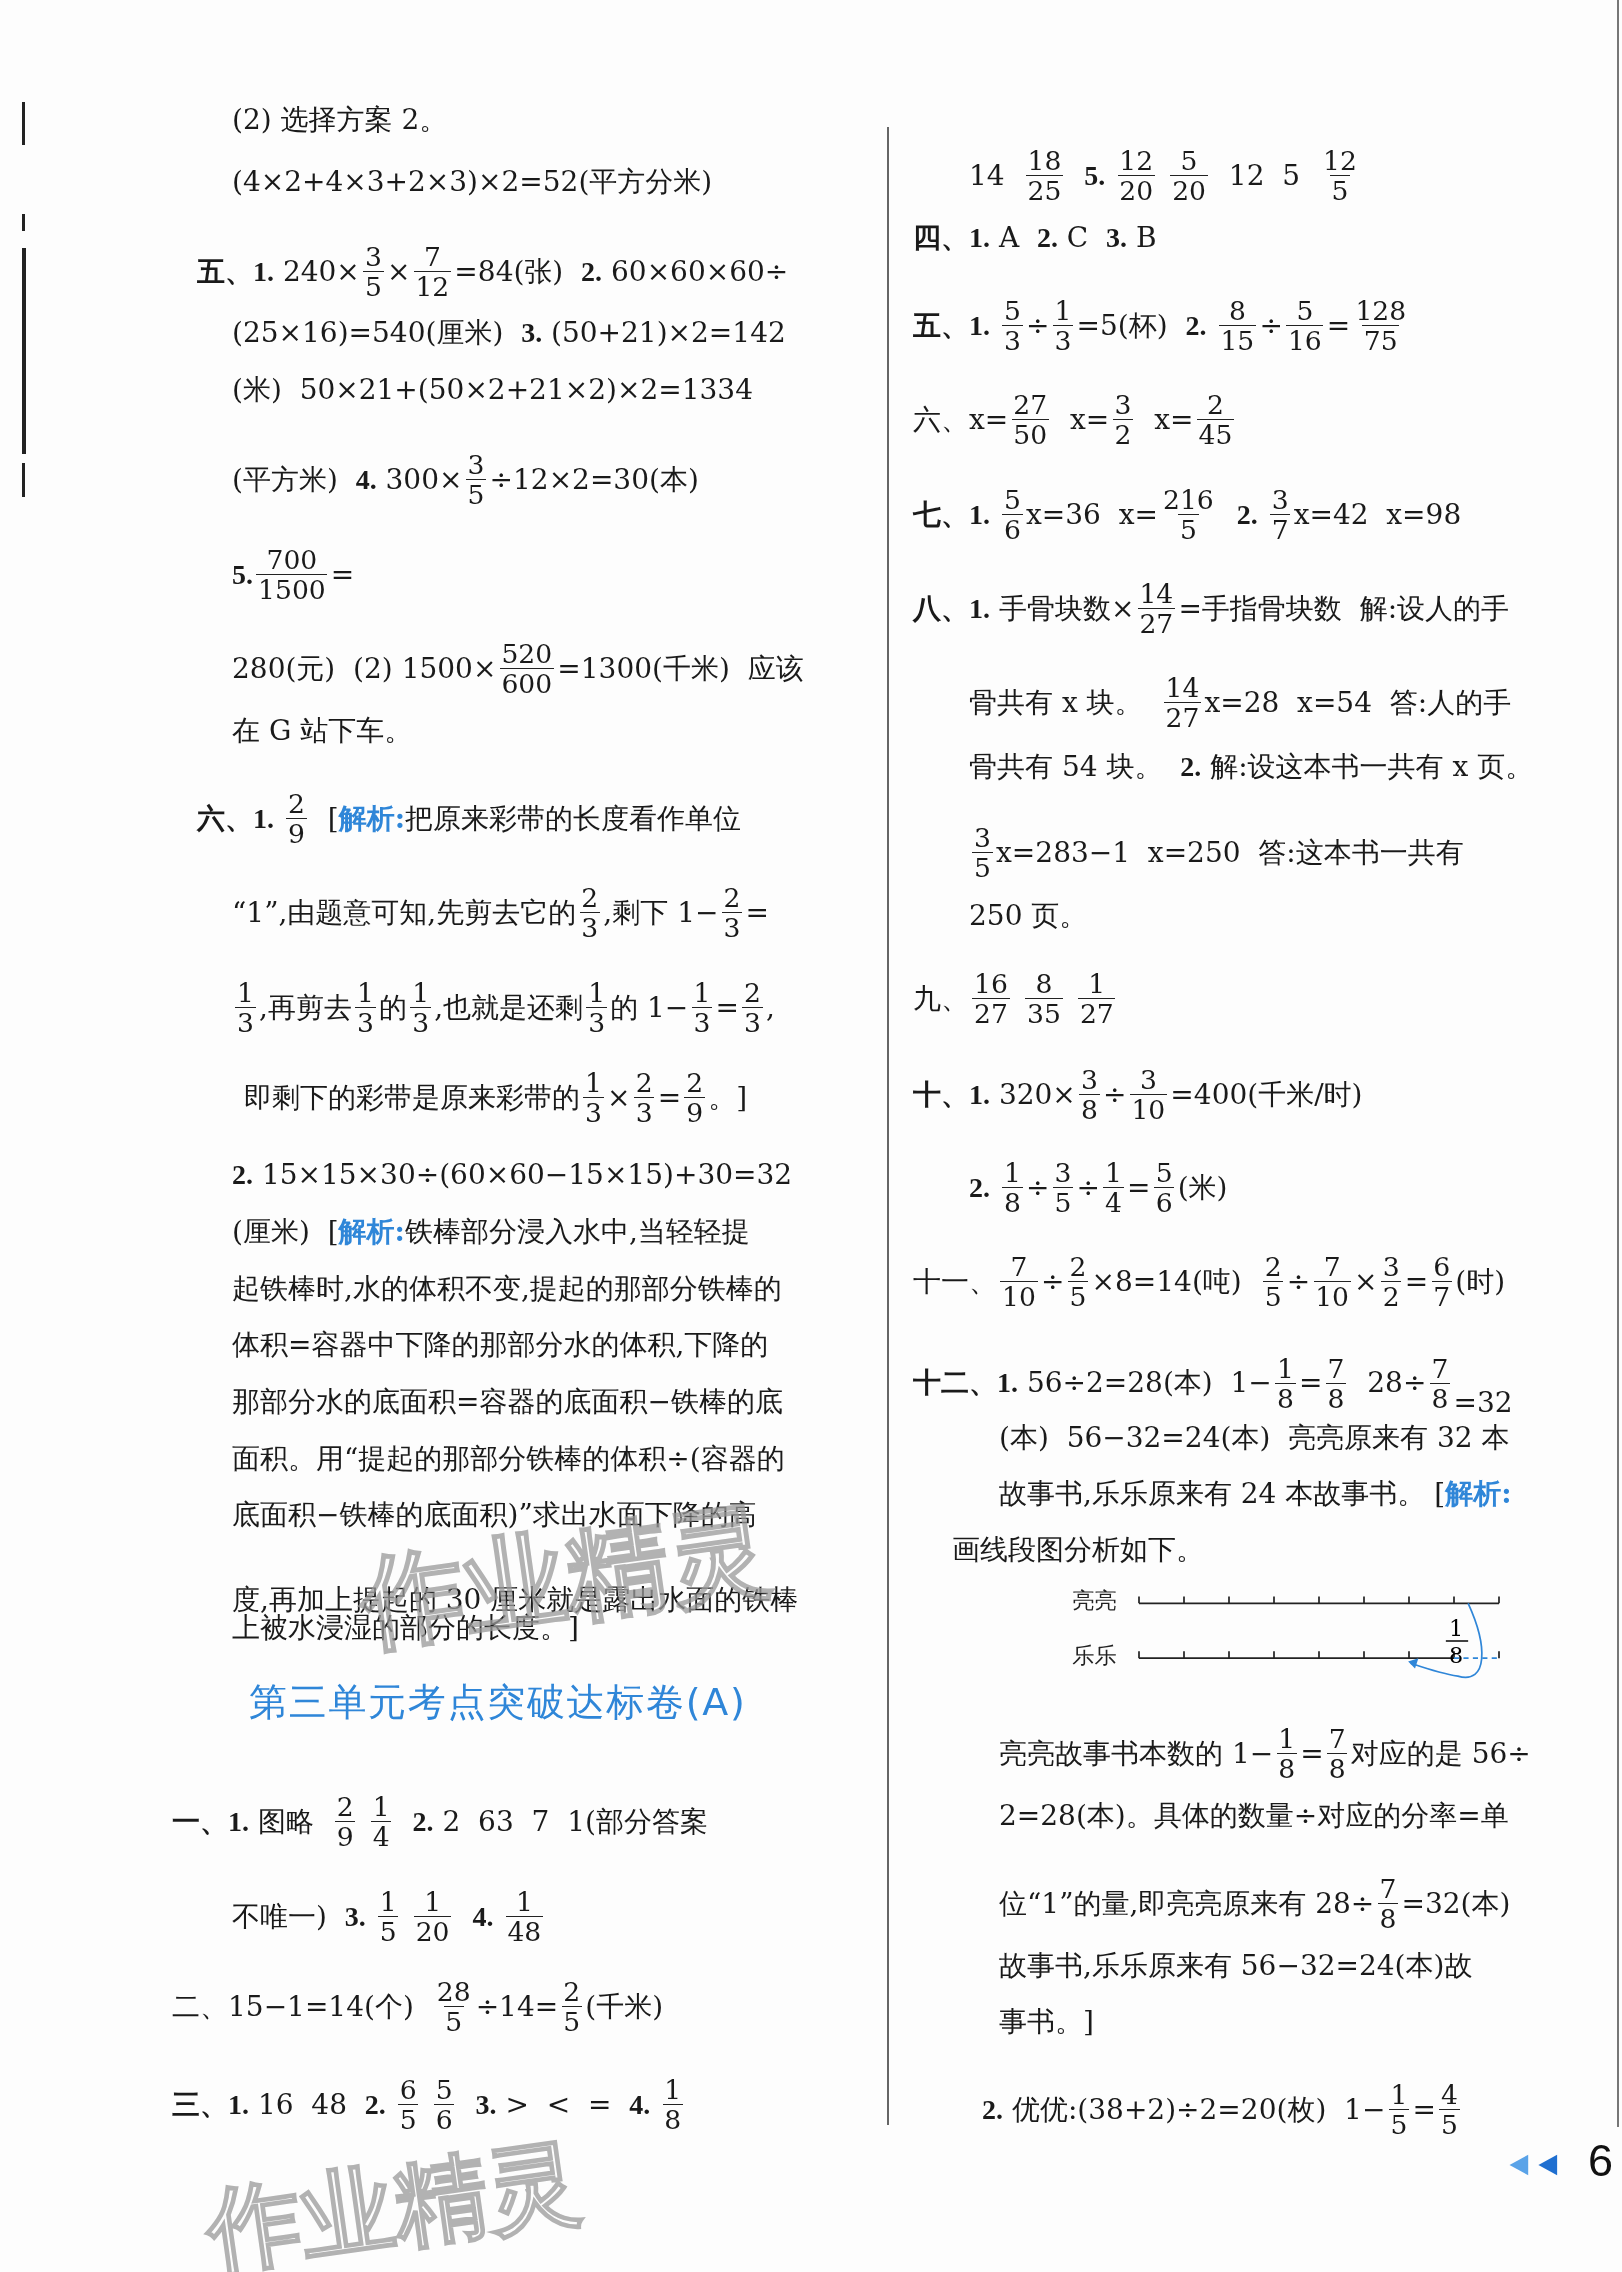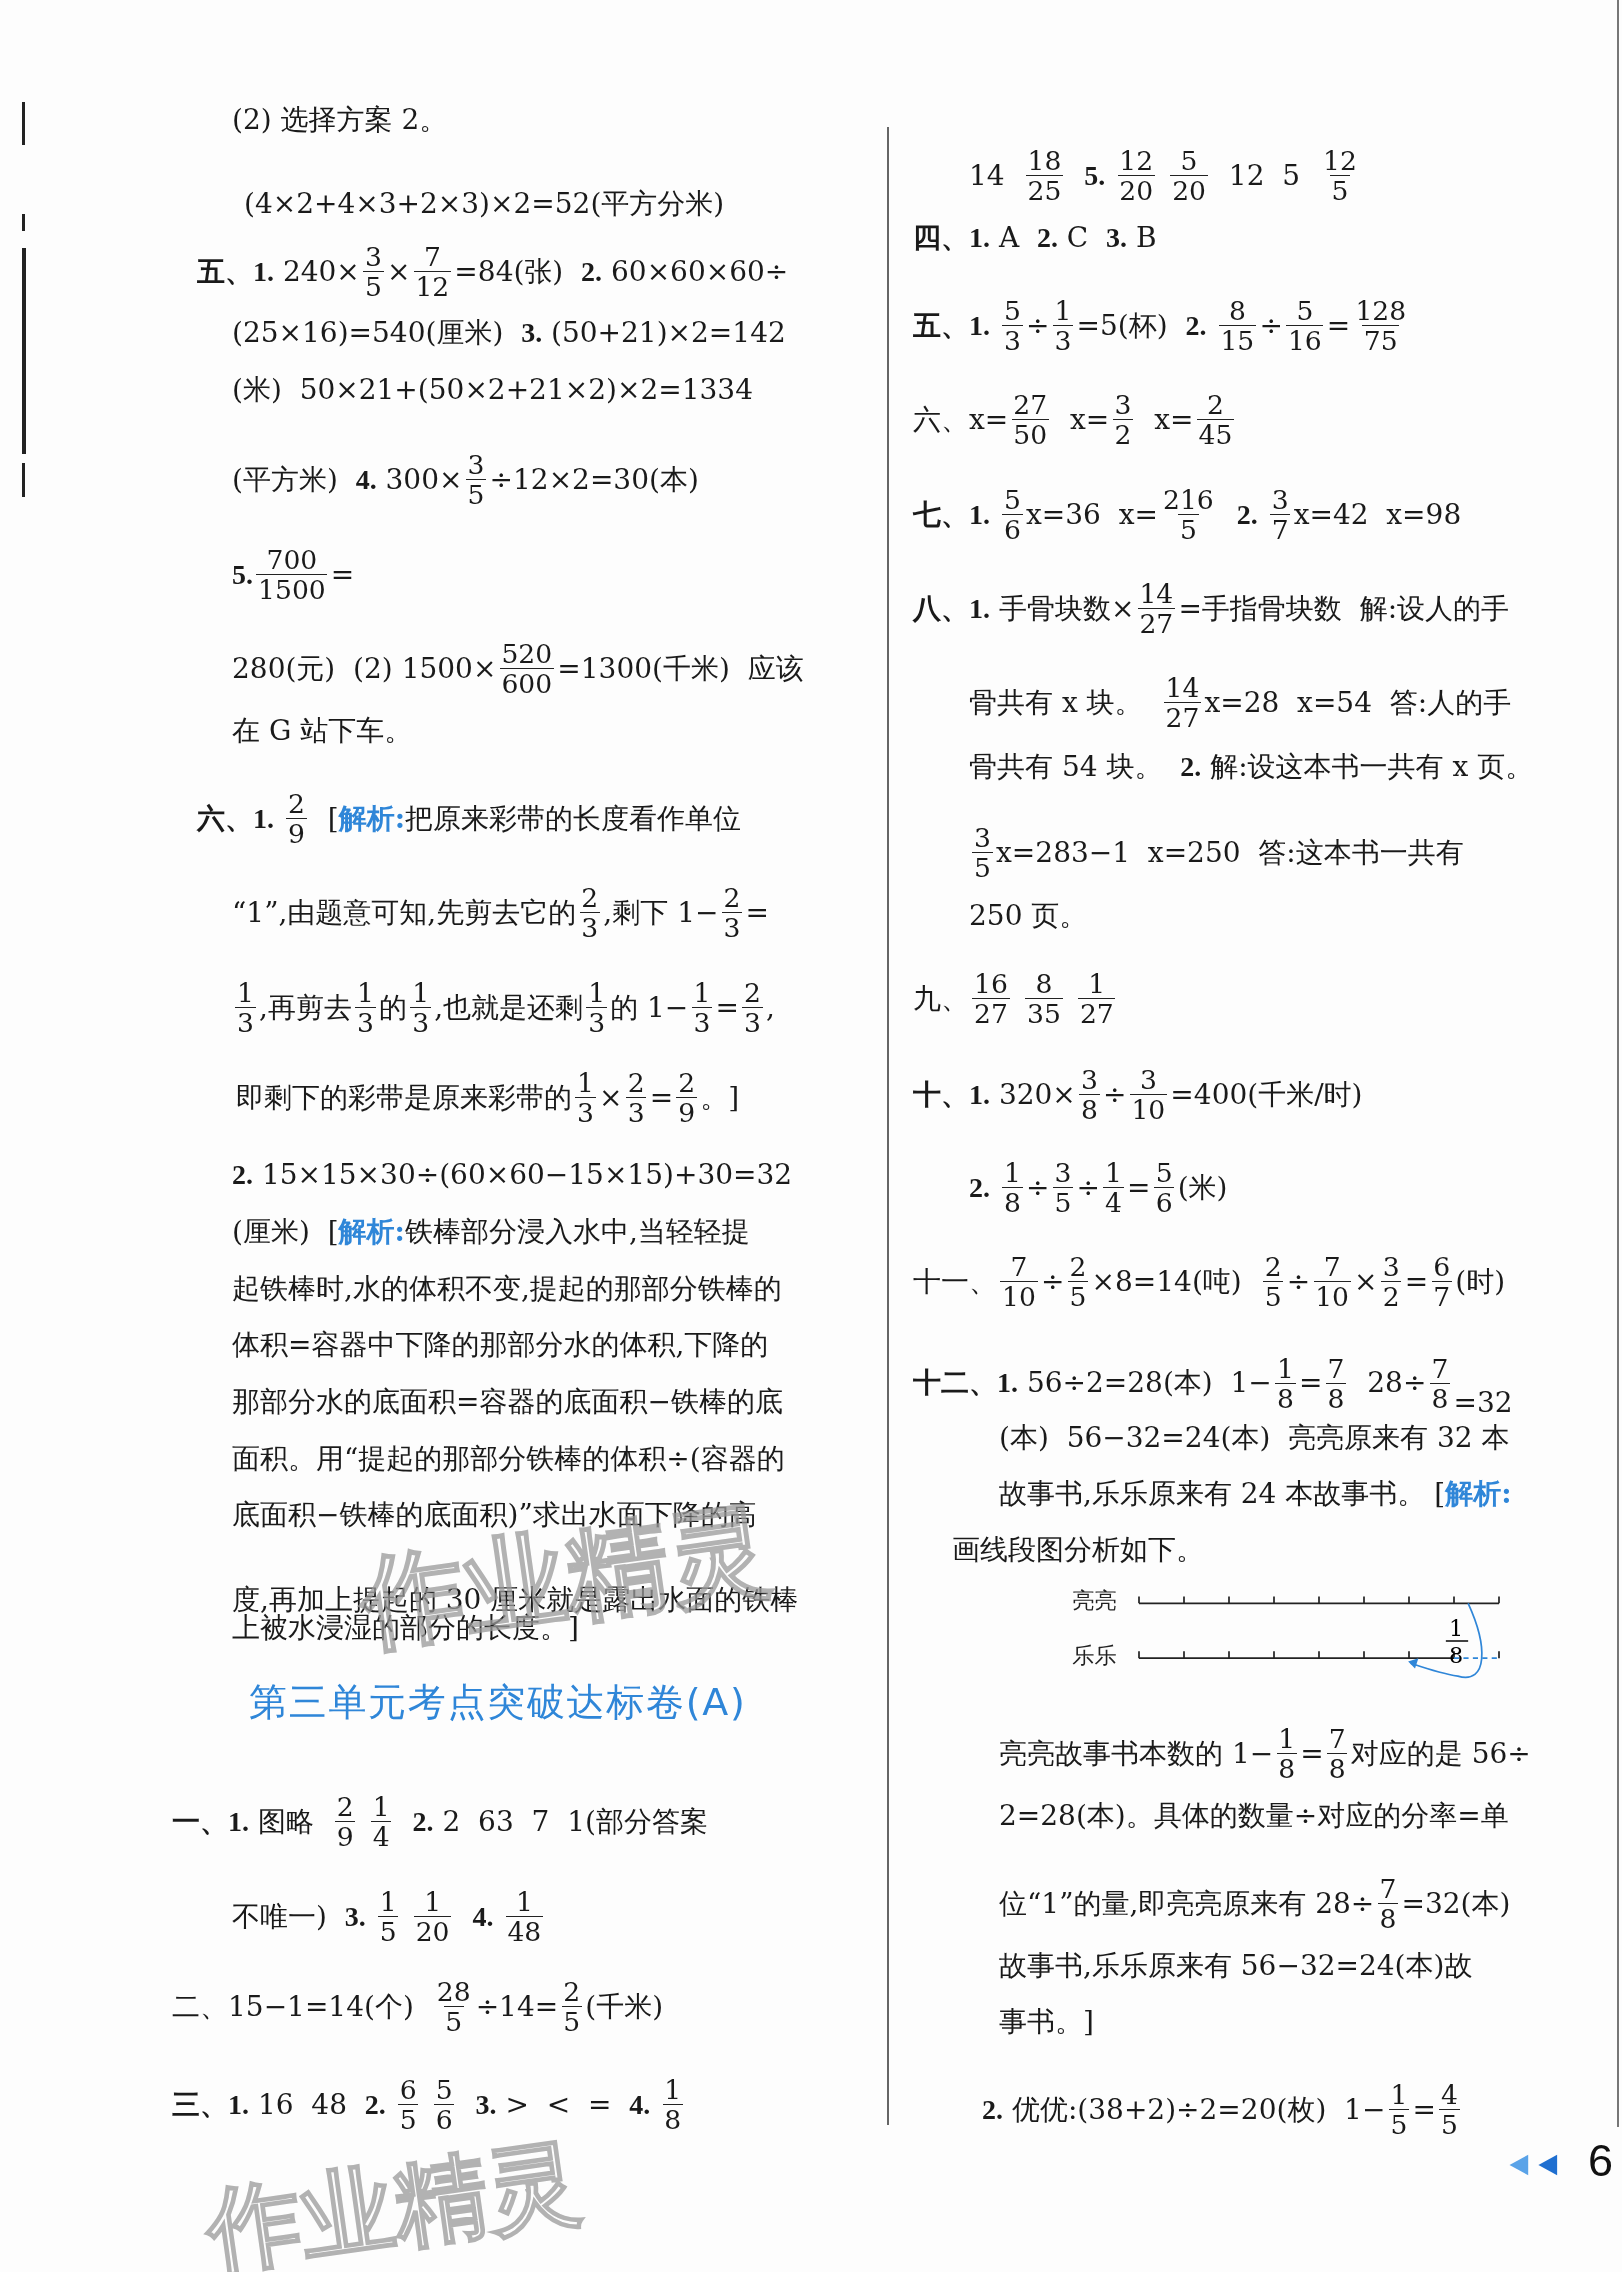--- a/index.html
+++ b/index.html
@@ -33,21 +33,21 @@
   <span style="top:197px;height:206px;width:4.3px"></span>
   <span style="top:412px;height:34px"></span>
 </div>
 <div class="divider"></div>
 <div class="rightedge"></div>
 
 <div id="left-col" class="col">
     <div class="line" style="left: 232px; top: 103px;">
       <span class="t" style="white-space: pre;">(2) 选择方案 2。</span>
     </div>
-    <div class="line" style="left: 244px; top: 165px; margin-top: 22px;">
+    <div class="line" style="left: 232px; top: 165px;">
       <span class="t" style="white-space: pre;">(4×2+4×3+2×3)×2=52(平方分米)</span>
     </div>
     <div class="line" style="left: 197px; top: 242px;">
       <span class="t b" style="white-space: pre;">五、1.</span>
       <span class="t" style="white-space: pre;"> 240×</span>
       <span class="frac">
         <span class="n">3</span>
         <span class="d">5</span>
       </span>
       <span class="t" style="white-space: pre;">×</span>
@@ -145,21 +145,21 @@
         <span class="n">1</span>
         <span class="d">3</span>
       </span>
       <span class="t" style="white-space: pre;">=</span>
       <span class="frac">
         <span class="n">2</span>
         <span class="d">3</span>
       </span>
       <span class="t" style="white-space: pre;">,</span>
     </div>
-    <div class="line" style="left: 236px; top: 1068px;">
+    <div class="line" style="left: 244px; top: 1068px;">
       <span class="t" style="white-space: pre;">即剩下的彩带是原来彩带的</span>
       <span class="frac">
         <span class="n">1</span>
         <span class="d">3</span>
       </span>
       <span class="t" style="white-space: pre;">×</span>
       <span class="frac">
         <span class="n">2</span>
         <span class="d">3</span>
       </span>

